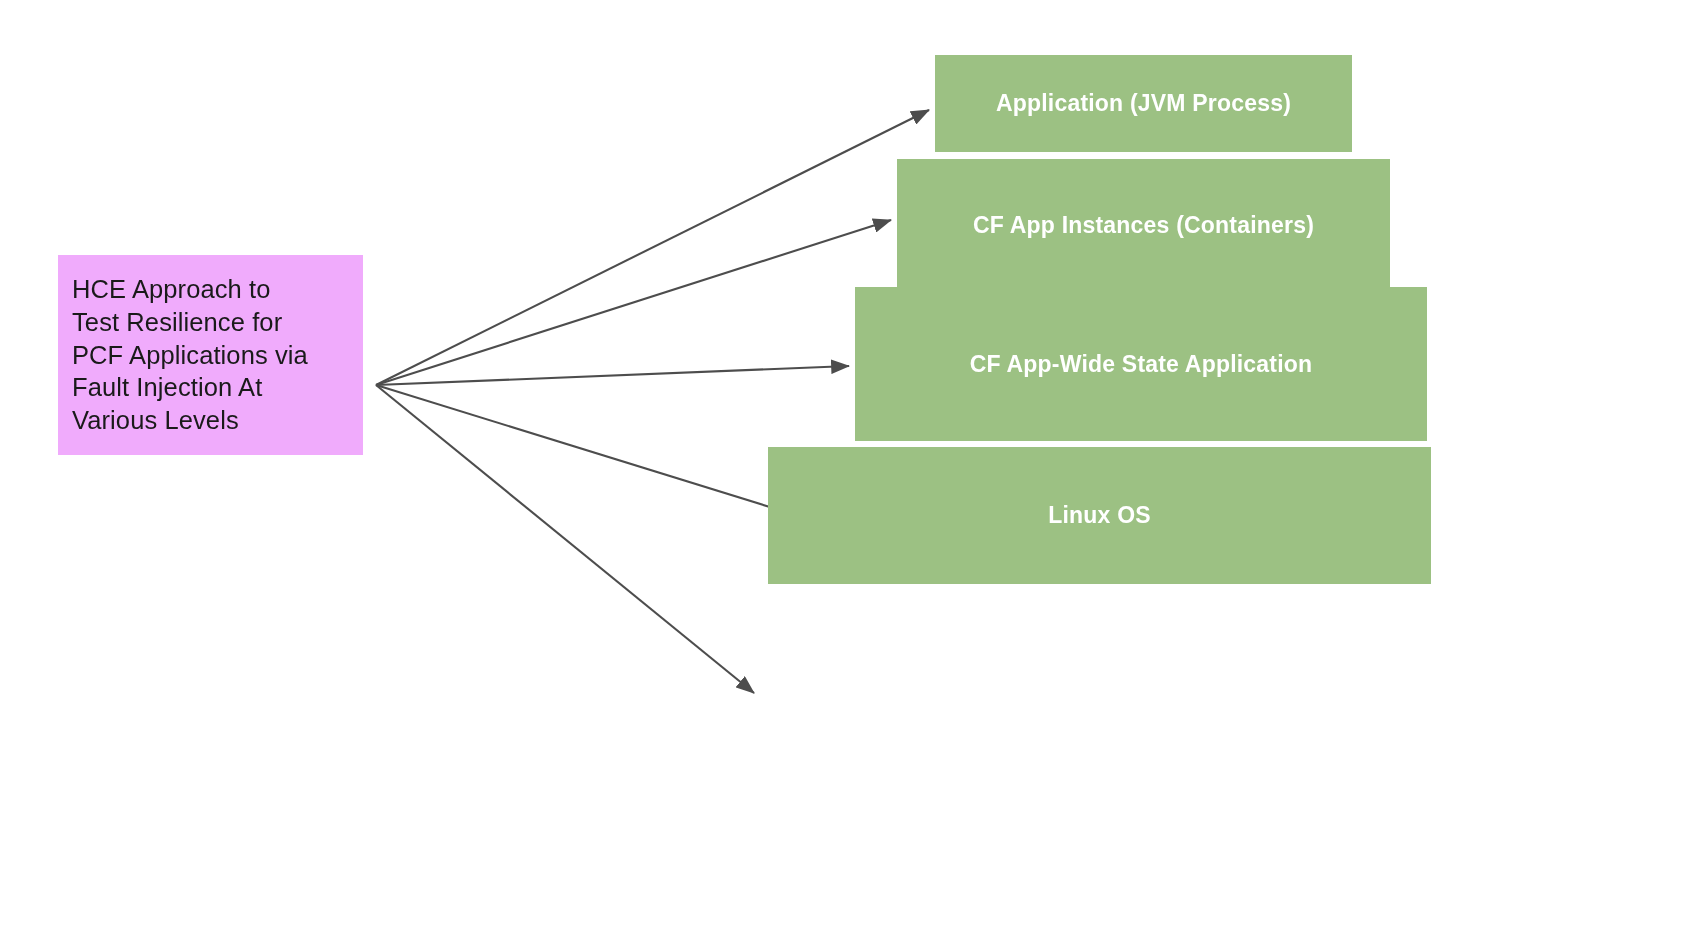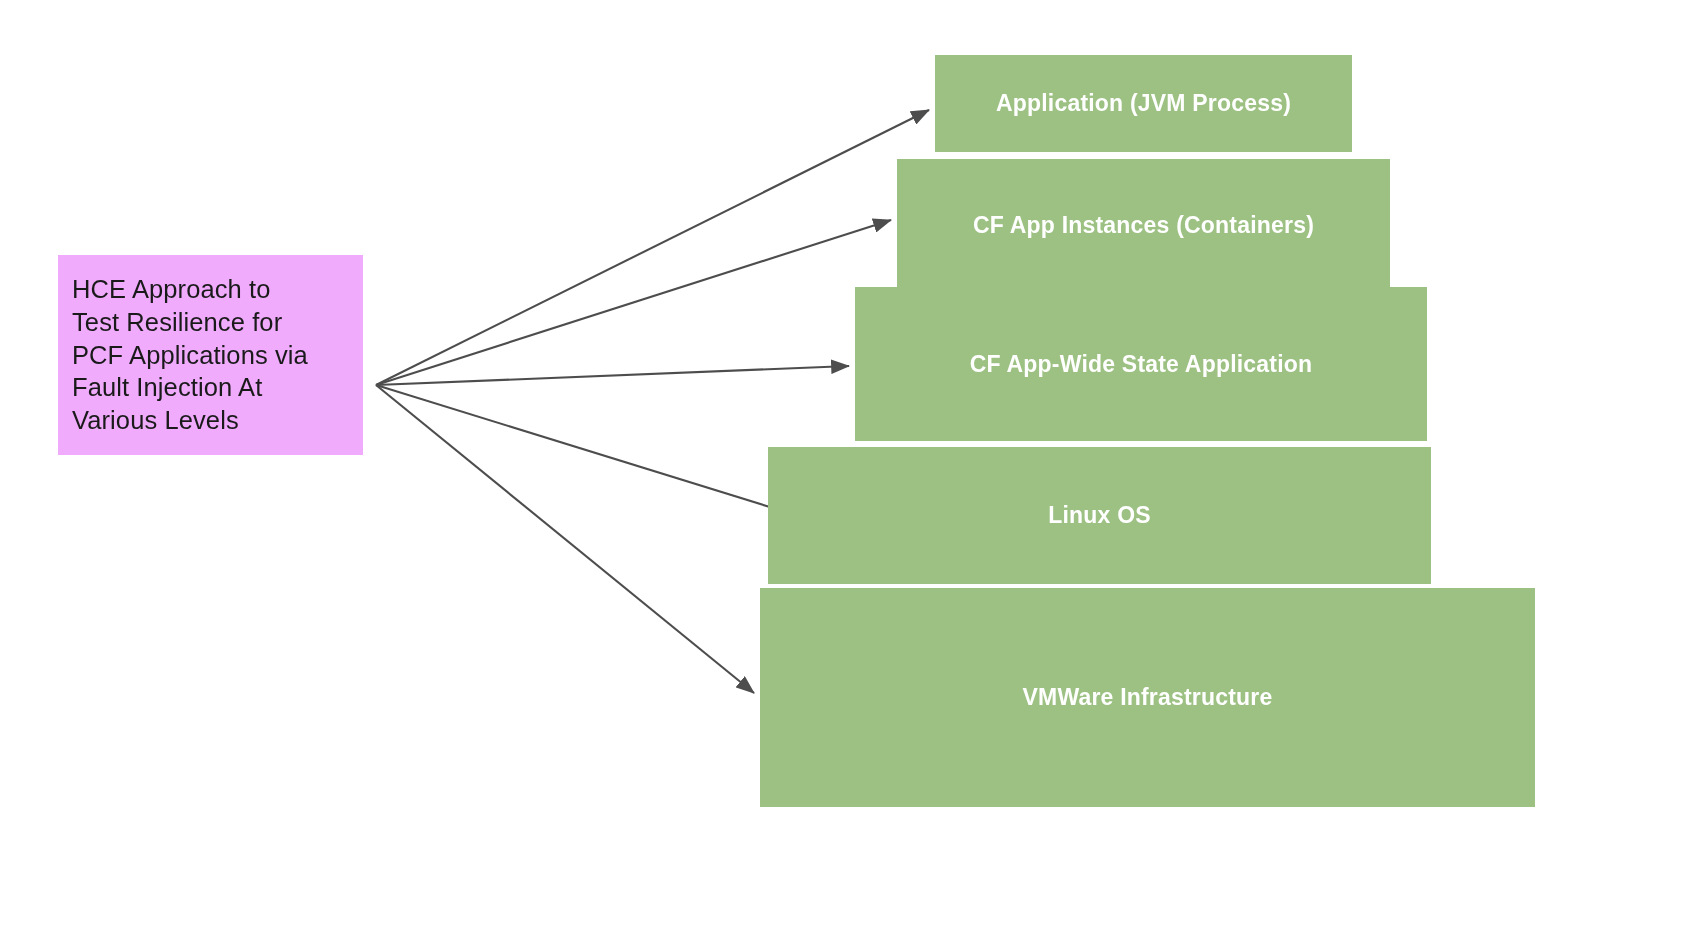--- a/index.html
+++ b/index.html
@@ -110,17 +110,14 @@
   </div>
 
   <div class="layer-box lb-2">
     <span class="layer-box-label">CF App-Wide State Application</span>
   </div>
 
   <div class="layer-box lb-3">
     <span class="layer-box-label">Linux OS</span>
   </div>
 
-  <div class="layer-box lb-4">
-    <span class="layer-box-label">VMWare Infrastructure</span>
-  </div>
 
 </div>
 
 </body></html>

